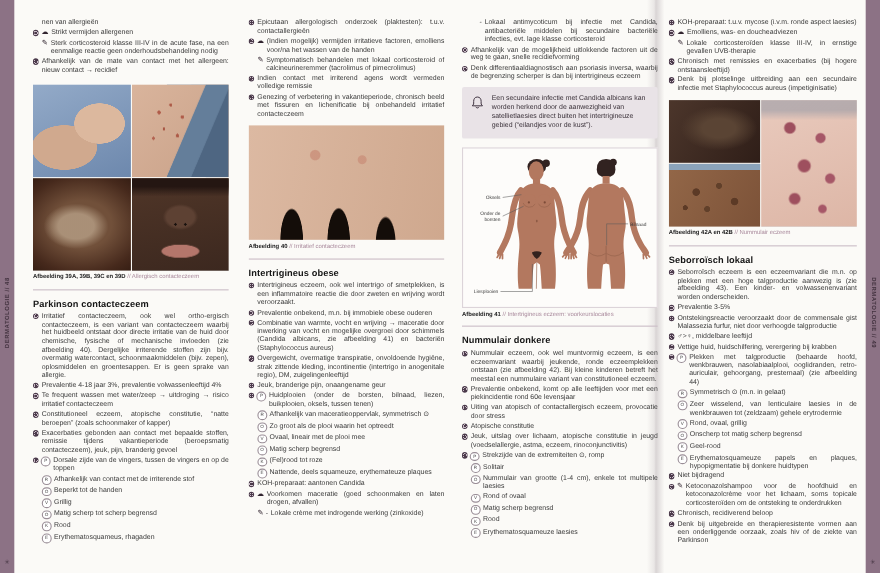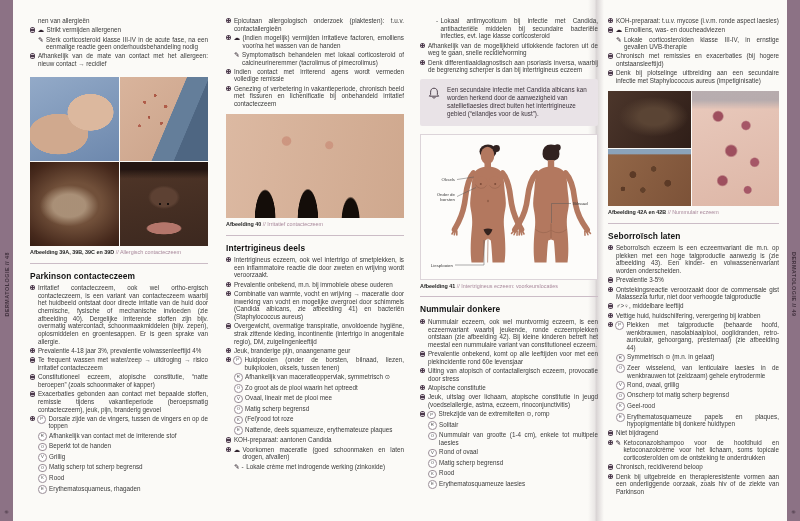--- a/index.html
+++ b/index.html
@@ -254,21 +254,21 @@
           </span>
           <span class="tx">Genezing of verbetering in vakantieperiode, chronisch beeld met fissuren en lichenificatie bij onbehandeld irritatief contacteczeem</span>
         </div>
       </div>
     <div class="ph p40"></div>
     <div class="cap">
       <span class="cap-b">Afbeelding 40</span>
       <span class="cap-r">// Irritatief contacteczeem</span>
     </div>
     <div class="rule"></div>
-    <div class="h">Intertrigineus deels</div>
+    <div class="h">Intertrigineus obese</div>
     <div class="list">
         <div class="li">
           <span class="ics">
             <span class="ic-b"></span>
           </span>
           <span class="tx">Intertrigineus eczeem, ook wel intertrigo of smetplekken, is een inflammatoire reactie die door zweten en wrijving wordt veroorzaakt.</span>
         </div>
         <div class="li">
           <span class="ics">
             <span class="ic-b"></span>
@@ -556,21 +556,21 @@
     <div class="figgrid fig42">
       <div class="ph p42a"></div>
       <div class="ph p42c"></div>
       <div class="ph p42b"></div>
     </div>
     <div class="cap">
       <span class="cap-b">Afbeelding 42A en 42B</span>
       <span class="cap-r">// Nummulair eczeem</span>
     </div>
     <div class="rule"></div>
-    <div class="h">Seborroïsch laten</div>
+    <div class="h">Seborroïsch lokaal</div>
     <div class="list">
         <div class="li">
           <span class="ics">
             <span class="ic-b"></span>
           </span>
           <span class="tx">Seborroïsch eczeem is een eczeemvariant die m.n. op plekken met een hoge talgproductie aanwezig is (zie afbeelding 43). Een kinder- en volwassenenvariant worden onderscheiden.</span>
         </div>
         <div class="li">
           <span class="ics">
             <span class="ic-b"></span>

